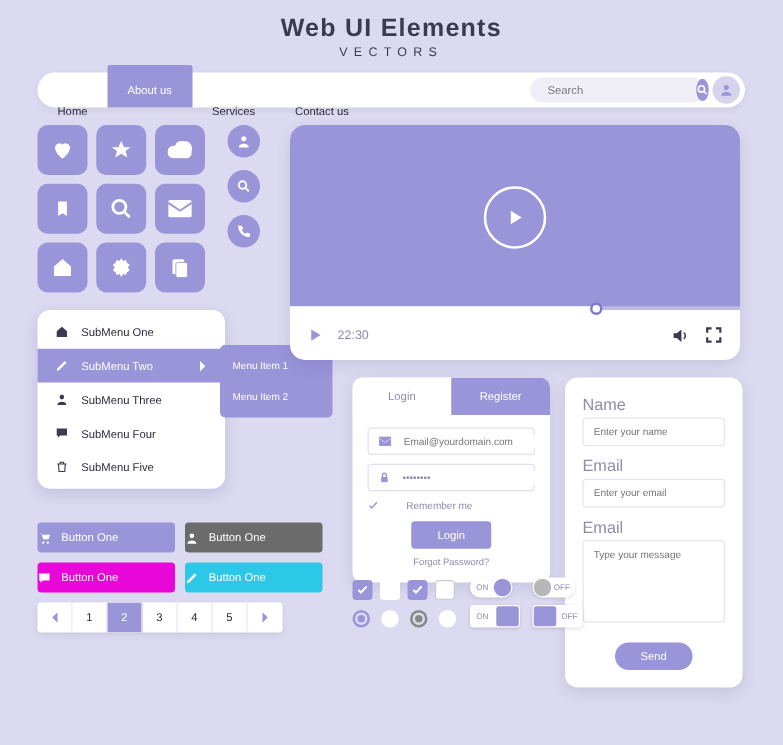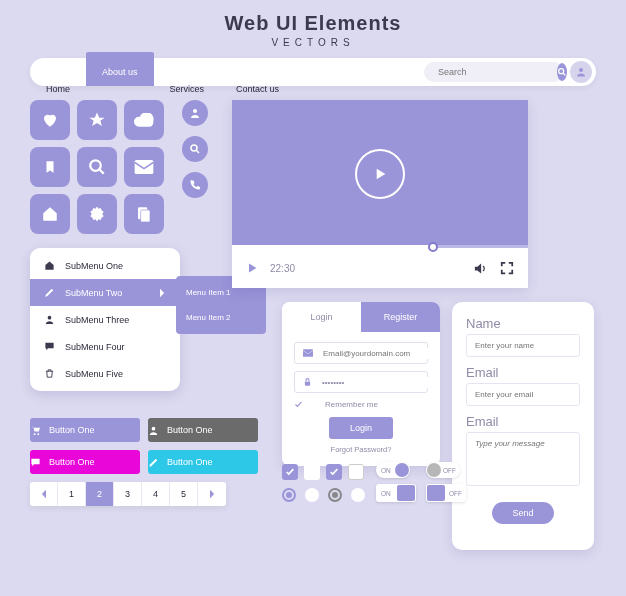--- a/index.html
+++ b/index.html
@@ -50,21 +50,21 @@
   .btn.purple{background:var(--purple);} .btn.gray{background:var(--gray);}
   .btn.magenta{background:var(--magenta);} .btn.teal{background:var(--teal);}
 
   
   .pag{position:absolute;top:482px;left:30px;display:flex;background:#fff;border-radius:3px;overflow:hidden;box-shadow:0 2px 6px rgba(0,0,0,0.08);}
   .pg{width:28px;height:24px;display:flex;align-items:center;justify-content:center;border-right:1px solid #EAE8F5;font-size:9px;cursor:pointer;}
   .pg:last-child{border-right:none;}
   .pg.cur{background:var(--purple);color:#fff;}
 
   
-  .video{position:absolute;top:100px;left:232px;width:296px;height:188px;background:#fff;border-radius:0;box-shadow:0 4px 12px rgba(50,40,120,0.12);overflow:hidden;}
+  .video{position:absolute;top:100px;left:232px;width:360px;height:188px;background:#fff;border-radius:12px;box-shadow:0 4px 12px rgba(50,40,120,0.12);overflow:hidden;}
   .screen{height:148px;background:var(--purple);position:relative;display:flex;align-items:center;justify-content:center;}
   .playbig{width:50px;height:50px;border-radius:50%;border:2px solid #fff;display:flex;align-items:center;justify-content:center;cursor:pointer;}
   .track{position:absolute;bottom:0;left:0;right:0;height:3px;background:rgba(255,255,255,0.35);}
   .prog{height:100%;width:68%;background:#fff;position:relative;}
   .thumb{position:absolute;right:-5px;top:-3.5px;width:10px;height:10px;border-radius:50%;background:#fff;border:2px solid var(--purple-dark);}
   .controls{height:40px;display:flex;align-items:center;padding:0 14px;gap:12px;}
   .ctime{font-size:10px;color:var(--muted);}
   .cspacer{flex:1;}
 
   
@@ -78,21 +78,21 @@
   .field input{border:none;outline:none;font-size:8px;flex:1;color:var(--muted);}
   .rem{display:flex;align-items:center;gap:22px;font-size:8px;color:var(--muted);margin-bottom:8px;}
   .loginbtn{background:var(--purple);color:#fff;height:22px;border-radius:3px;display:flex;align-items:center;justify-content:center;font-size:9px;width:64px;margin:0 auto 6px;cursor:pointer;}
   .forgot{text-align:center;font-size:7.5px;color:var(--muted);cursor:pointer;}
 
   
   .contact{position:absolute;top:302px;left:452px;width:142px;height:248px;background:#fff;border-radius:10px;box-shadow:0 4px 12px rgba(50,40,120,0.12);padding:14px 14px 12px;}
   .contact h3{margin:0 0 10px;font-size:12px;font-weight:500;color:var(--purple-dark);}
   .clabel{font-size:13px;color:var(--muted);margin-bottom:3px;}
   .cin{width:100%;border:1px solid #E6E4F2;border-radius:3px;padding:6px 8px;font-size:8px;color:var(--muted);margin-bottom:8px;outline:none;}
-  textarea.cin{height:54px;resize:none;font-style:italic;}
+  textarea.cin{height:66px;resize:none;}
   .sendbtn{background:var(--purple);color:#fff;height:22px;border-radius:11px;width:62px;margin:6px auto 0;display:flex;align-items:center;justify-content:center;font-size:9px;cursor:pointer;}
 
   
   .checks{position:absolute;top:464px;left:282px;display:flex;gap:6px;}
   .ck{width:16px;height:16px;border-radius:3px;display:flex;align-items:center;justify-content:center;cursor:pointer;}
   .ck.p{background:var(--purple);} .ck.w{background:#fff;} .ck.o{background:#fff;border:1px solid #ccc;}
 
   
   .radios{position:absolute;top:488px;left:282px;display:flex;gap:9px;}
   .rd{width:14px;height:14px;border-radius:50%;display:flex;align-items:center;justify-content:center;cursor:pointer;}

